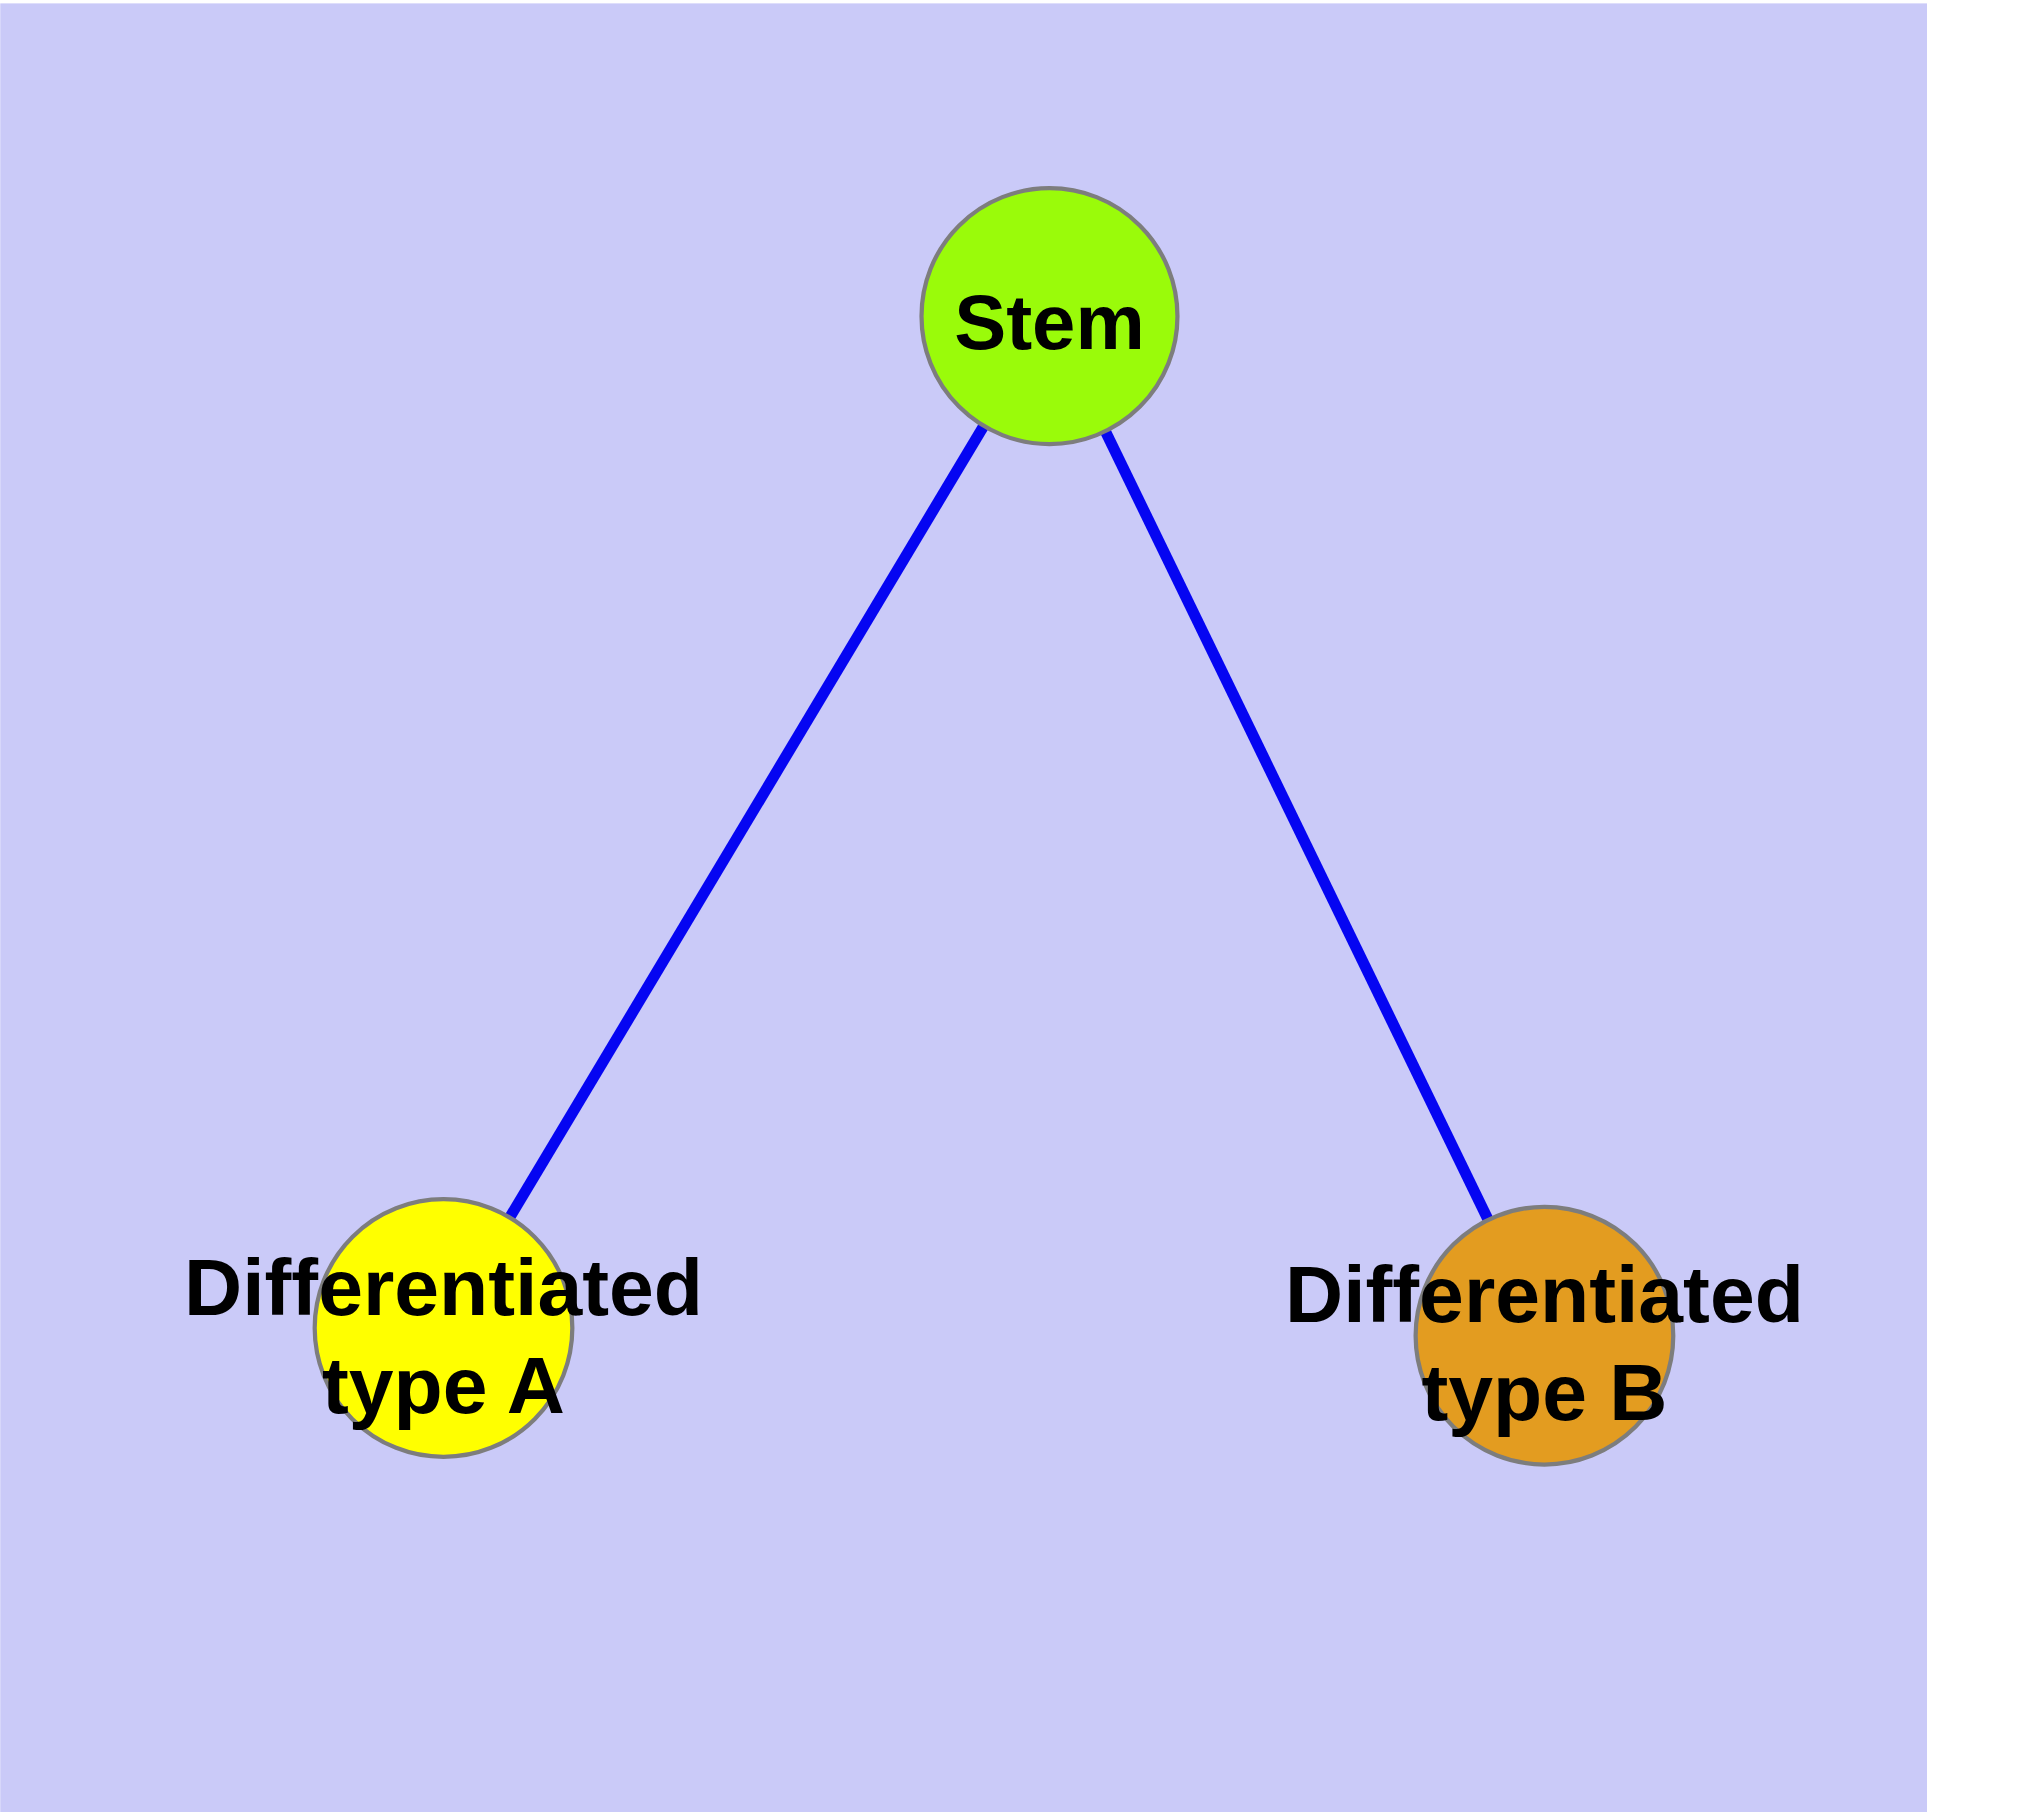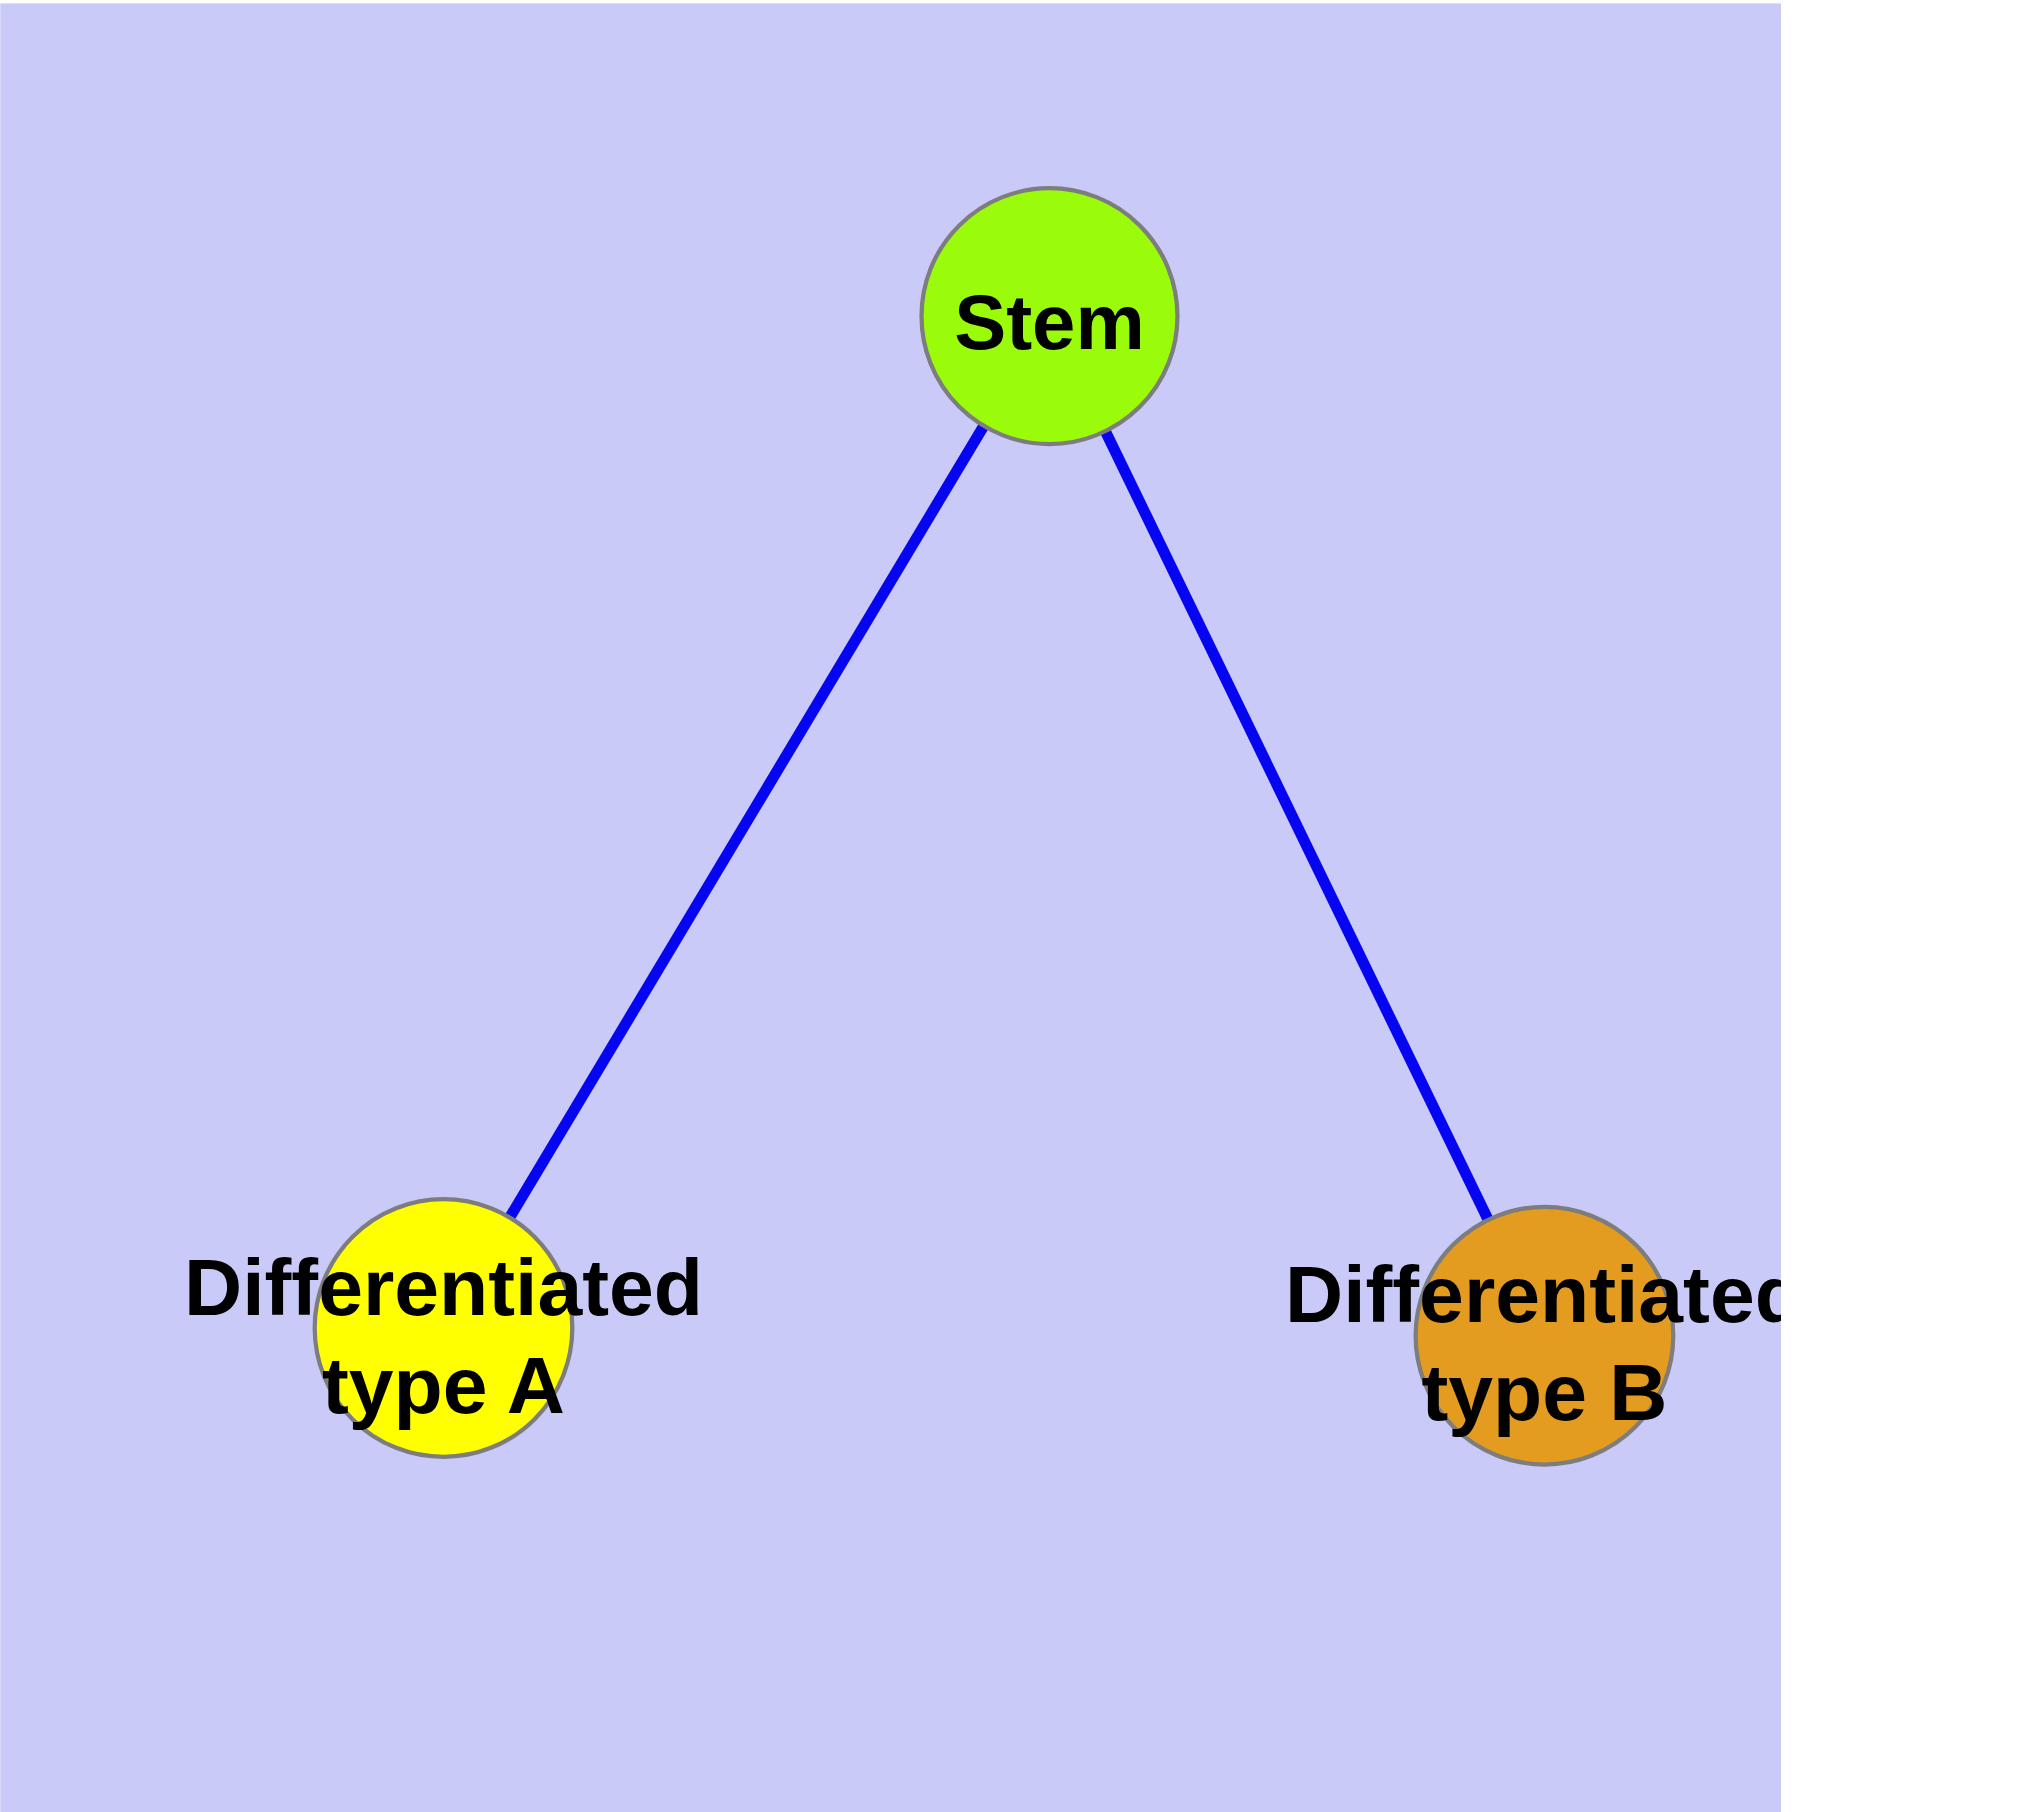--- a/index.html
+++ b/index.html
@@ -2,21 +2,21 @@
 <html style="font-size:13.6px"><head>
 <meta charset="utf-8">
 <style>
   html, body {
     margin: 0;
     padding: 0;
     background: #ffffff;
   }
   .stage {
     position: relative;
-    width: 1781px;
+    width: 1927px;
     height: 1812px;
     background: #ffffff;
     overflow: hidden;
   }
   svg.diagram {
     display: block;
     width: 2021px;
     height: 1812px;
   }
   .edge {

